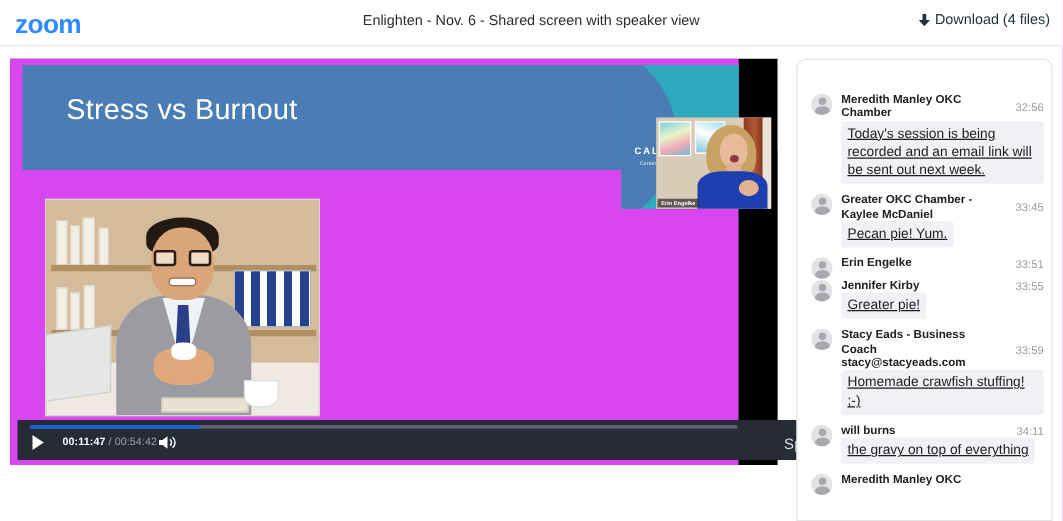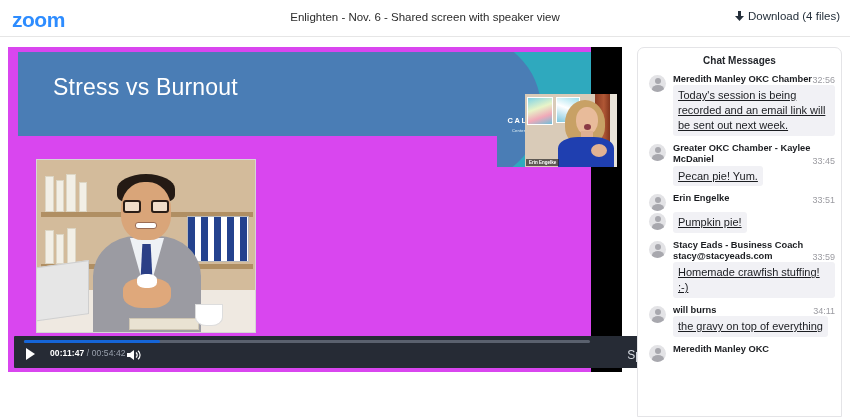--- a/index.html
+++ b/index.html
@@ -319,21 +319,21 @@
     background: #e3e3e6; overflow: hidden;
   }
   .chat-avatar .a-head {
     position:absolute; left:5.5px; top:3px; width:6px; height:6px;
     border-radius:50%; background:#a8a8ae;
   }
   .chat-avatar .a-body {
     position:absolute; left:2.5px; top:10px; width:12px; height:8px;
     border-radius:50% 50% 0 0; background:#a8a8ae;
   }
-  .chat-meta { display: flex; align-items: flex-end; gap: 0; }
+  .chat-meta { display: flex; align-items: center; gap: 12px; }
   .chat-sender {
     font-size: 9.3px; font-weight: bold; color: #1b1d21;
     line-height: 1.22; flex: 1; min-width: 0;
   }
   .chat-time {
     font-size: 9px; color: #9b9ba1; white-space: nowrap;
     margin-top: 1px;
   }
   .chat-bubble {
     display: inline-block;
@@ -444,21 +444,20 @@
   <div id="speed-button">Speed</div>
   <div id="fullscreen-button">
     <span class="tl"></span>
       <span class="tr"></span>
       <span class="bl"></span>
       <span class="br"></span>
   </div>
 </div>
 
 <div id="chat-panel">
-  <div id="chat-header">Chat Messages</div>
   <div id="chat-list">
       <div class="chat-message"><div class="chat-avatar">
           <div class="a-head"></div>
           <div class="a-body"></div>
         </div><div class="chat-meta">
           <div class="chat-sender">Meredith Manley OKC Chamber</div>
           <div class="chat-time">32:56</div>
         </div><div class="chat-bubble">Today's session is being recorded and an email link will be sent out next week.</div></div>
       <div class="chat-message"><div class="chat-avatar">
           <div class="a-head"></div>
@@ -470,21 +469,24 @@
       <div class="chat-message"><div class="chat-avatar">
           <div class="a-head"></div>
           <div class="a-body"></div>
         </div><div class="chat-meta">
           <div class="chat-sender">Erin Engelke</div>
           <div class="chat-time">33:51</div>
         </div></div>
       <div class="chat-message"><div class="chat-avatar">
           <div class="a-head"></div>
           <div class="a-body"></div>
-        </div><div class="chat-bubble">Pumpkin pie!</div></div>
+        </div><div class="chat-meta">
+          <div class="chat-sender">Jennifer Kirby</div>
+          <div class="chat-time">33:55</div>
+        </div><div class="chat-bubble">Greater pie!</div></div>
       <div class="chat-message"><div class="chat-avatar">
           <div class="a-head"></div>
           <div class="a-body"></div>
         </div><div class="chat-meta">
           <div class="chat-sender">Stacy Eads - Business Coach stacy@stacyeads.com</div>
           <div class="chat-time">33:59</div>
         </div><div class="chat-bubble">Homemade crawfish stuffing! ;-)</div></div>
       <div class="chat-message"><div class="chat-avatar">
           <div class="a-head"></div>
           <div class="a-body"></div>

